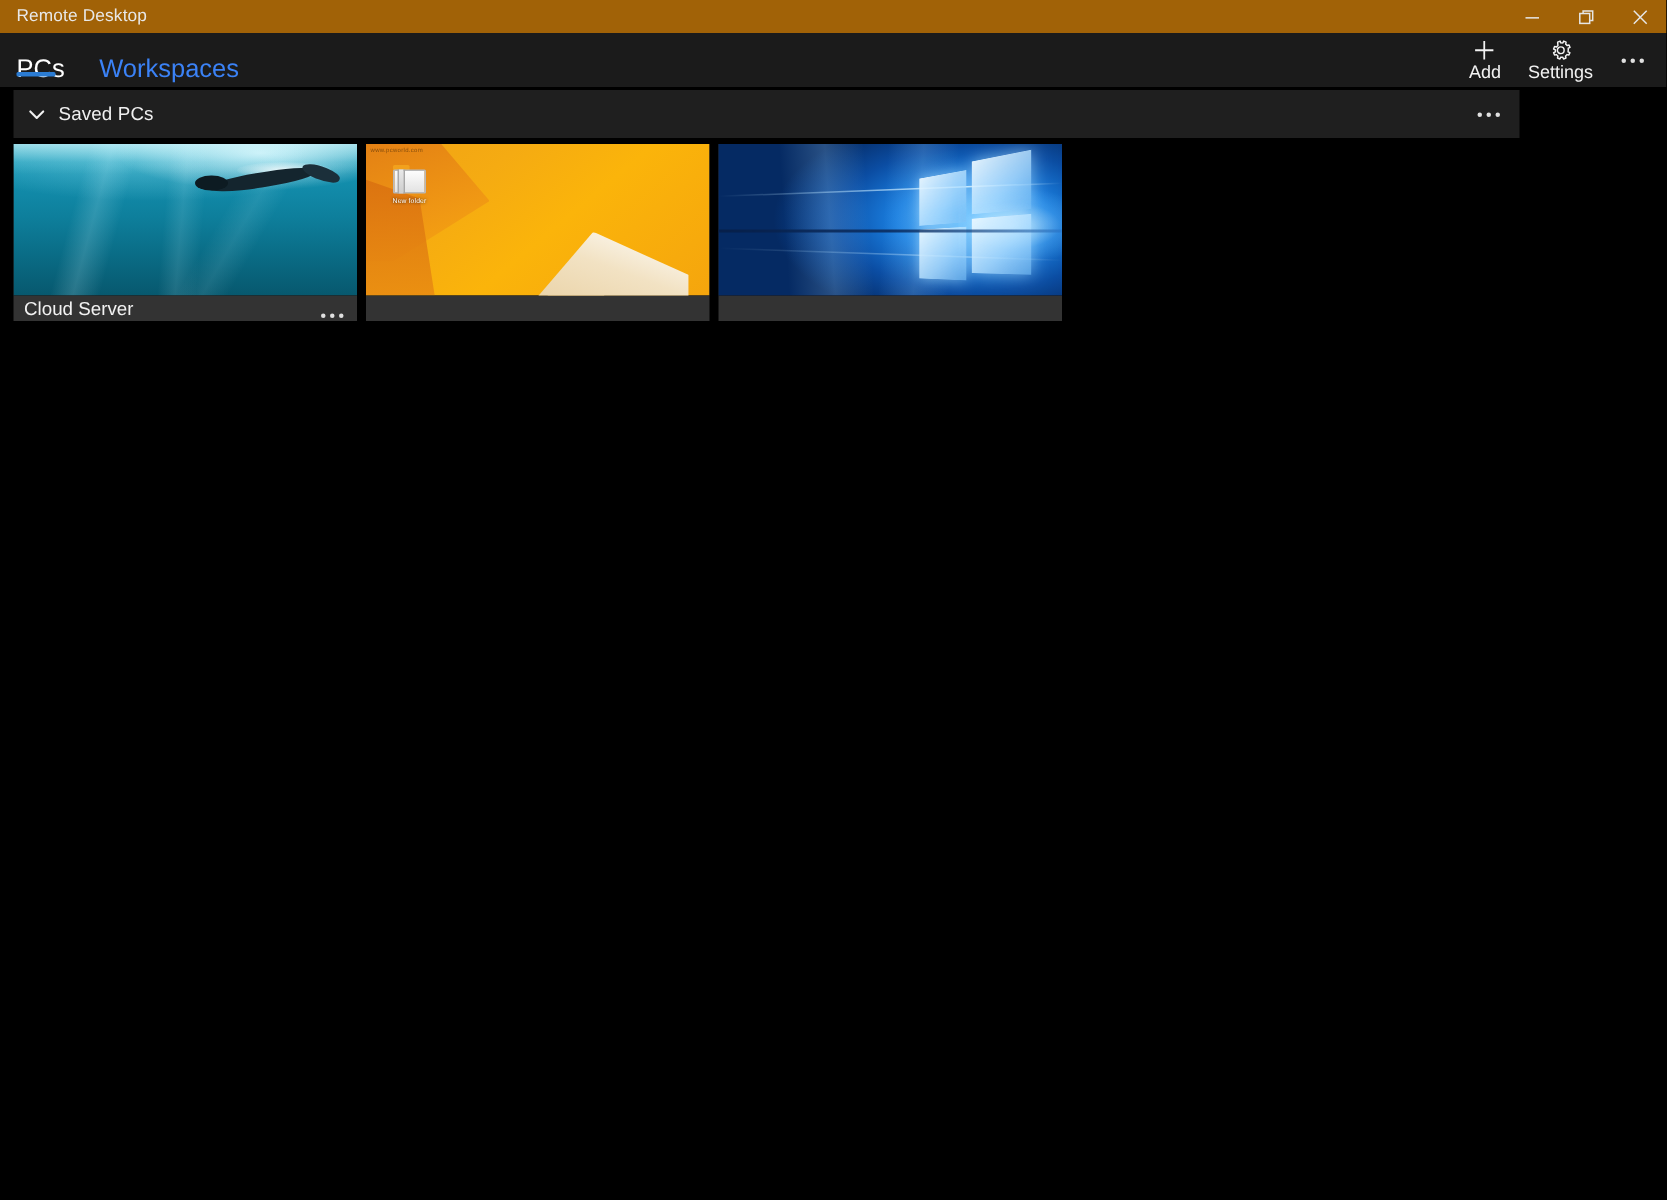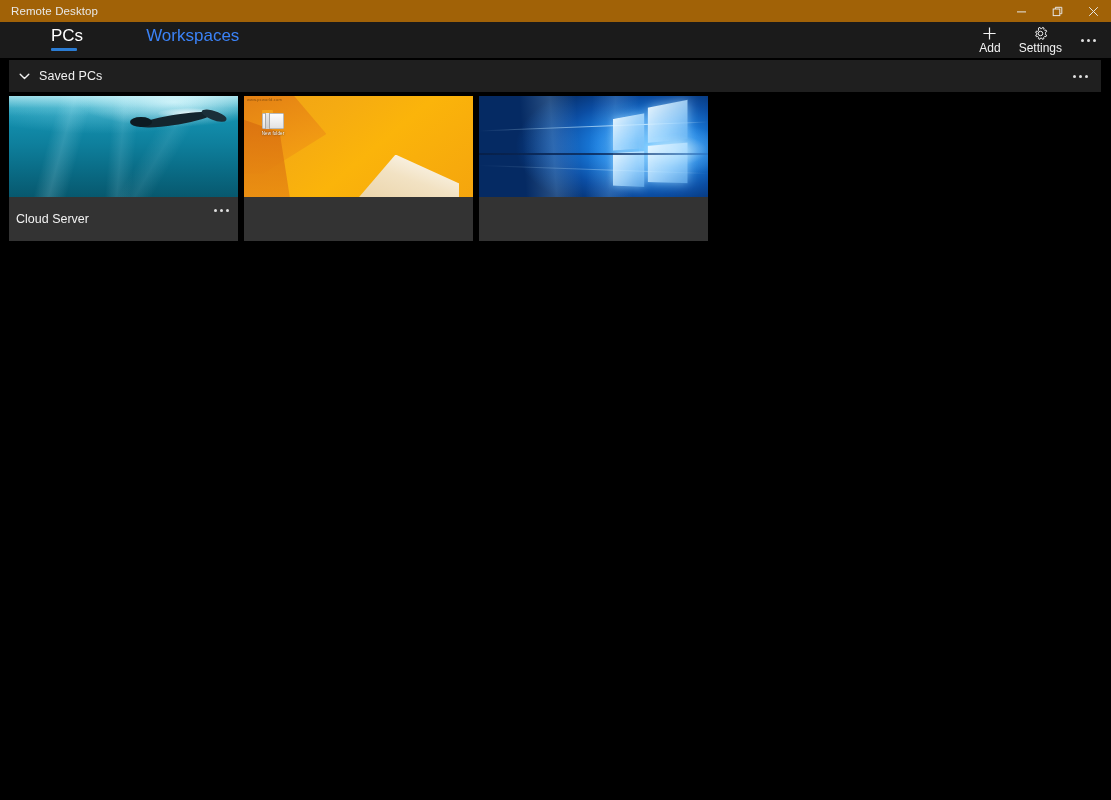--- a/index.html
+++ b/index.html
@@ -68,24 +68,23 @@
     align-items: flex-start;
     height: 36px;
     padding-left: 9px;
   }
   .tab {
     position: relative;
     padding: 2px 9px 0 2px;
     height: 36px;
     display: flex;
     flex-direction: column;
-    justify-content: flex-start;
+    justify-content: flex-end;
     cursor: default;
     margin-right: 12px;
-    margin-left: 40px;
   }
   .tab-label {
     font-size: 17px;
     color: #3b82f6;
     line-height: 24px;
     white-space: nowrap;
   }
   .tab.selected .tab-label { color: #ffffff; }
   .tab-underline {
     position: absolute;
@@ -150,21 +149,21 @@
     flex: 1 1 auto;
     background: #000000;
     position: relative;
     overflow: hidden;
   }
 
   .group-header {
     position: absolute;
     left: 9px;
     top: 2px;
-    width: 1092px;
+    width: 1004px;
     height: 32px;
     background: #1f1f1f;
     display: flex;
     align-items: center;
     cursor: default;
   }
   .group-chevron {
     width: 30px;
     display: flex;
     align-items: center;
@@ -203,21 +202,21 @@
     flex-direction: column;
   }
   .tile-thumb {
     width: 229px;
     height: 101px;
     position: relative;
     overflow: hidden;
     background: #111;
   }
   .tile-footer {
-    height: 44px;
+    height: 17px;
     display: flex;
     align-items: center;
     padding-left: 7px;
     position: relative;
   }
   .tile-name {
     font-size: 12.5px;
     color: #f2f2f2;
     white-space: nowrap;
     overflow: hidden;

